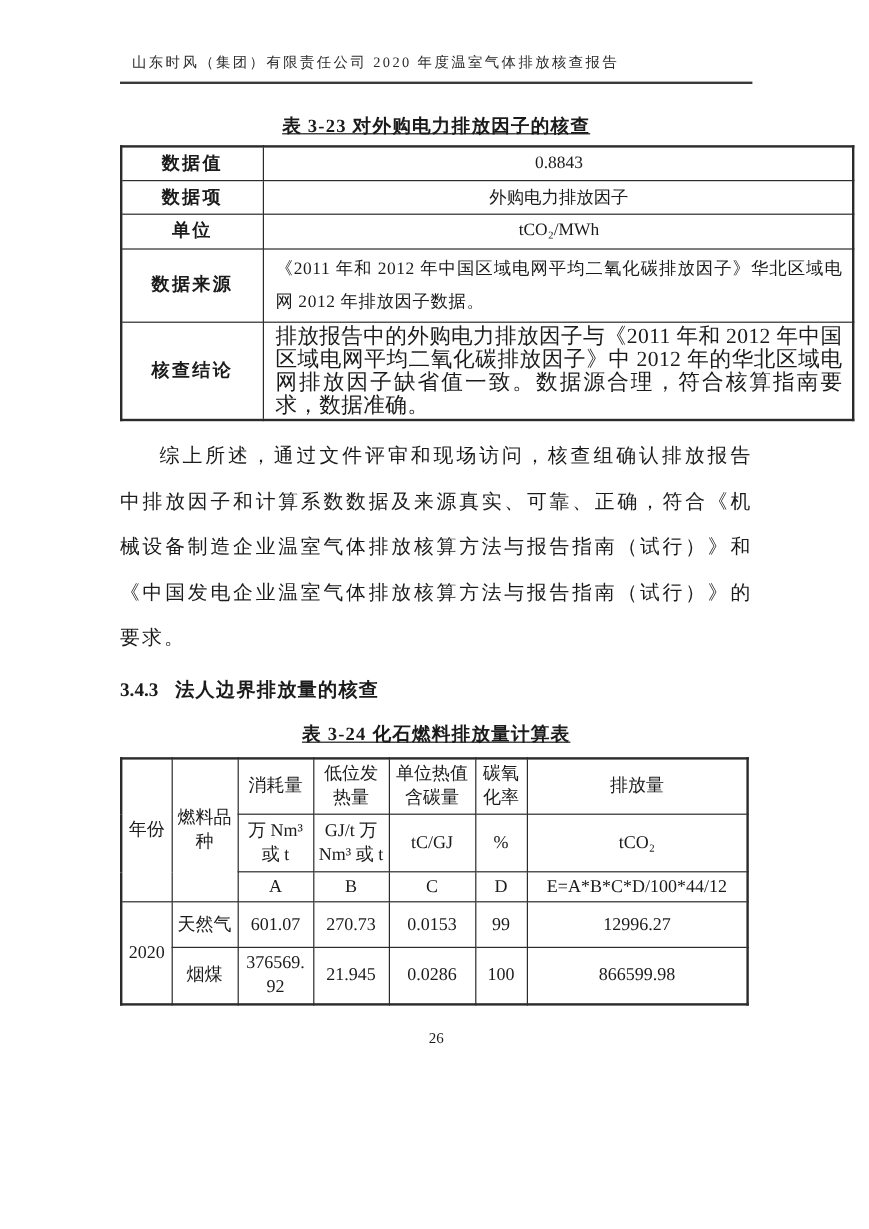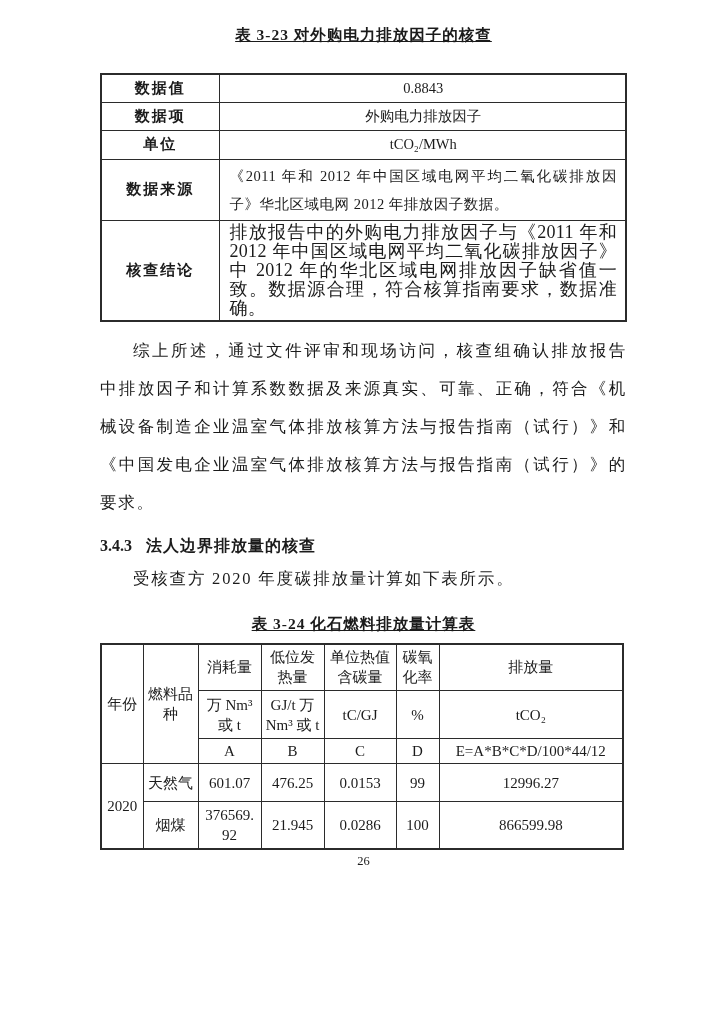--- a/index.html
+++ b/index.html
@@ -35,22 +35,22 @@
     letter-spacing: 1px;
     margin: 0;
     text-decoration: underline;
   }
   .caption-1 { margin-top: 25px; }
   .caption-2 { margin-top: 16px; }
 
   
   table { border-collapse: collapse; }
   .kv-table {
-    width: 527px;
-    margin-top: 27px;
+    width: 612px;
+    margin-top: 5px;
     table-layout: fixed;
     border: 2px solid #2b2b2b;
   }
   .kv-table td {
     border: 1px solid #2b2b2b;
     vertical-align: middle;
   }
   .kv-table .kv-label {
     width: 118px;
     text-align: center;
@@ -112,28 +112,31 @@
   .calc-row-names  { height: 47px; }
   .calc-row-units  { height: 48px; }
   .calc-row-letters{ height: 25px; }
   .calc-row-gas    { height: 38px; }
   .calc-row-coal   { height: 47px; }
 
   
   .page-number {
     text-align: center;
     font-size: 12.5px;
-    margin-top: 4px;
+    margin-top: 20px;
   }
 </style>
 </head>
 <body>
 
 <div class="page">
 
+  <div class="doc-header">
+    <span>山东时风（集团）有限责任公司 2020 年度温室气体排放核查报告</span>
+  </div>
 
   <p class="table-caption caption-1">表 3-23 对外购电力排放因子的核查</p>
 
   <table class="kv-table">
     <tbody>
         <tr class="row-h28">
       <td class="kv-label">数据值</td>
       <td class="kv-value">0.8843</td>
     </tr>
     <tr class="row-h28">
@@ -155,21 +158,20 @@
   </tbody>
     </table>
 
   <p class="para para-1">综上所述，通过文件评审和现场访问，核查组确认排放报告中排放因子和计算系数数据及来源真实、可靠、正确，符合《机械设备制造企业温室气体排放核算方法与报告指南（试行）》和《中国发电企业温室气体排放核算方法与报告指南（试行）》的要求。</p>
 
   <h3 class="section-heading">
     <span class="sec-num">3.4.3</span><span>法人边界排放量的核查</span>
   </h3>
 
 
-  <p class="para para-3">受核查方 2020 年度碳排放量计算如下表所示。</p>
 
   <p class="table-caption caption-2">表 3-24 化石燃料排放量计算表</p>
 
   <table class="calc-table">
     <colgroup>
       <col style="width:42px">
         <col style="width:55px">
         <col style="width:63px">
       <col style="width:63px">
         <col style="width:72px">
@@ -197,21 +199,21 @@
       <th>A</th>
       <th>B</th>
       <th>C</th>
       <th>D</th>
       <th>E=A*B*C*D/100*44/12</th>
     </tr>
     <tr class="calc-row-gas">
       <td rowspan="2">2020</td>
       <td>天然气</td>
       <td>601.07</td>
-      <td>476.25</td>
+      <td>270.73</td>
       <td>0.0153</td>
       <td>99</td>
       <td>12996.27</td>
     </tr>
     <tr class="calc-row-coal">
       <td>烟煤</td>
       <td>376569.92</td>
       <td>21.945</td>
       <td>0.0286</td>
       <td>100</td>

